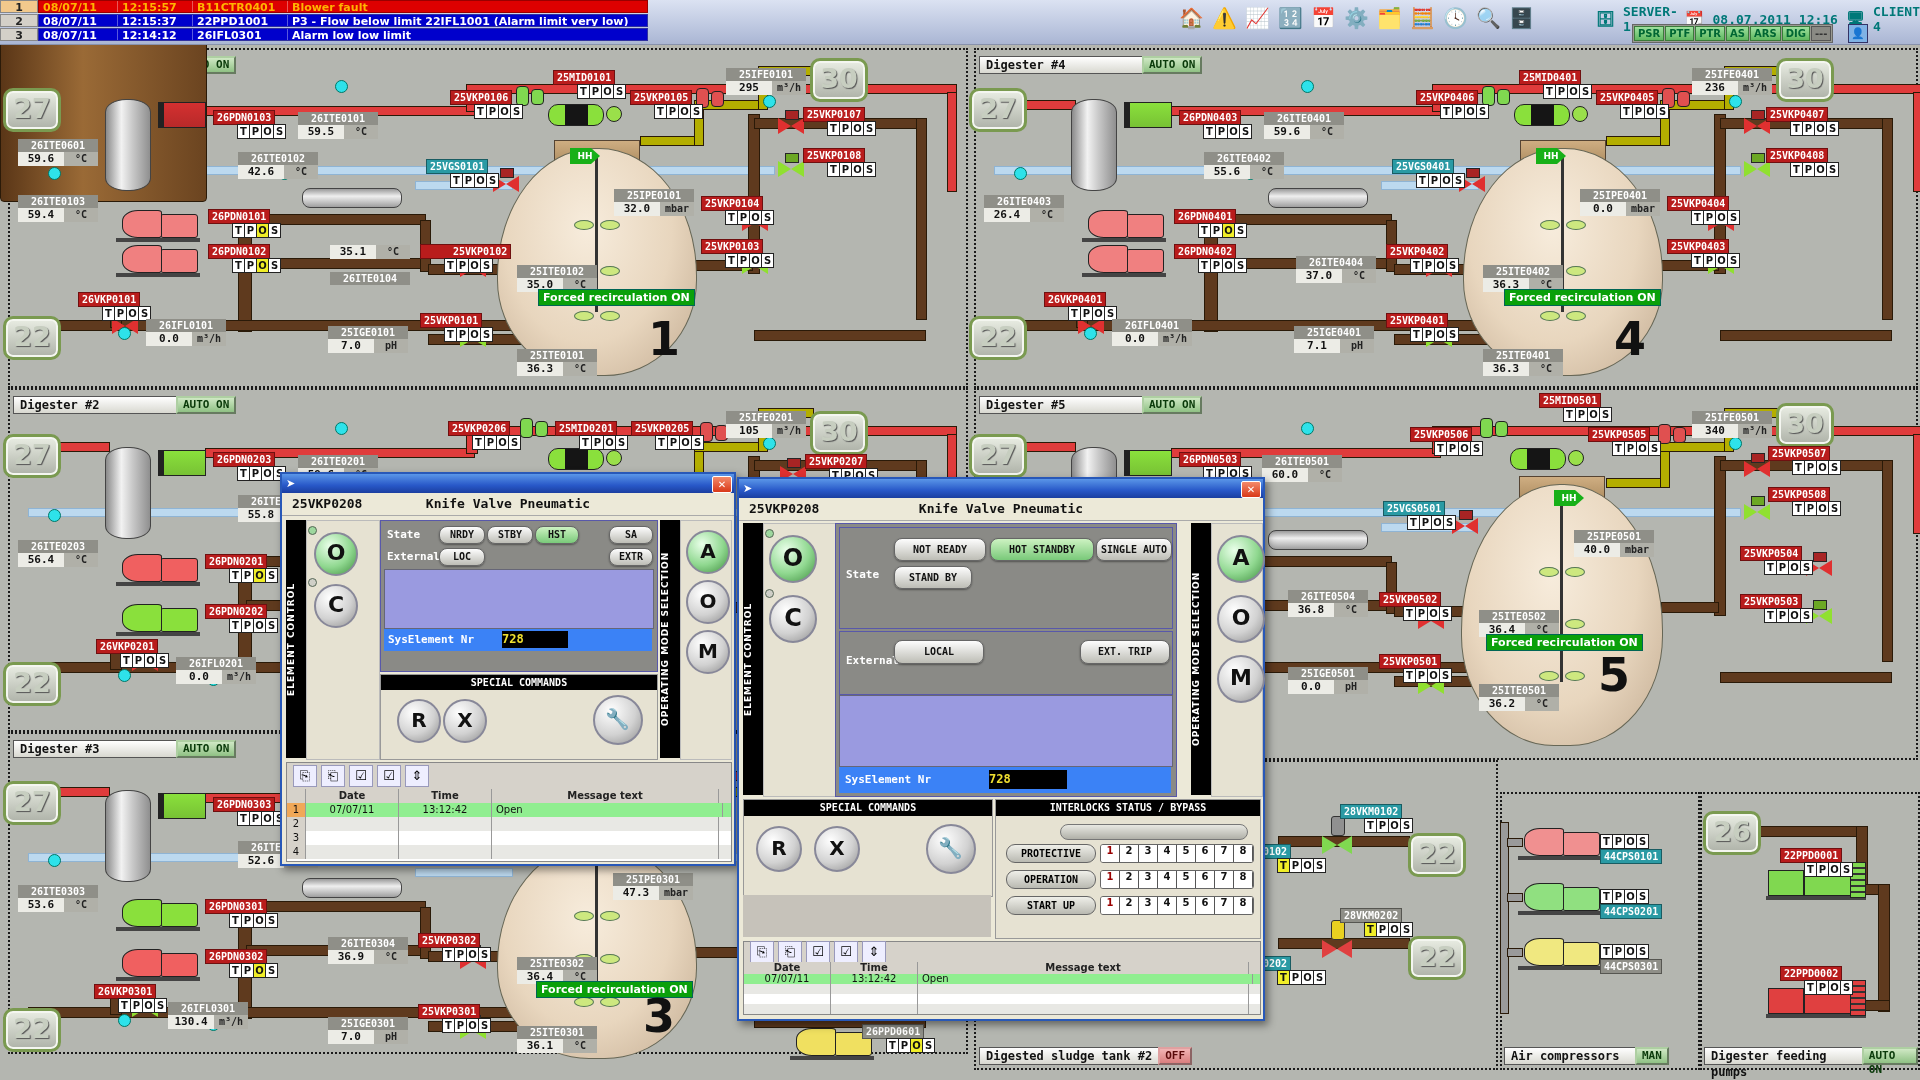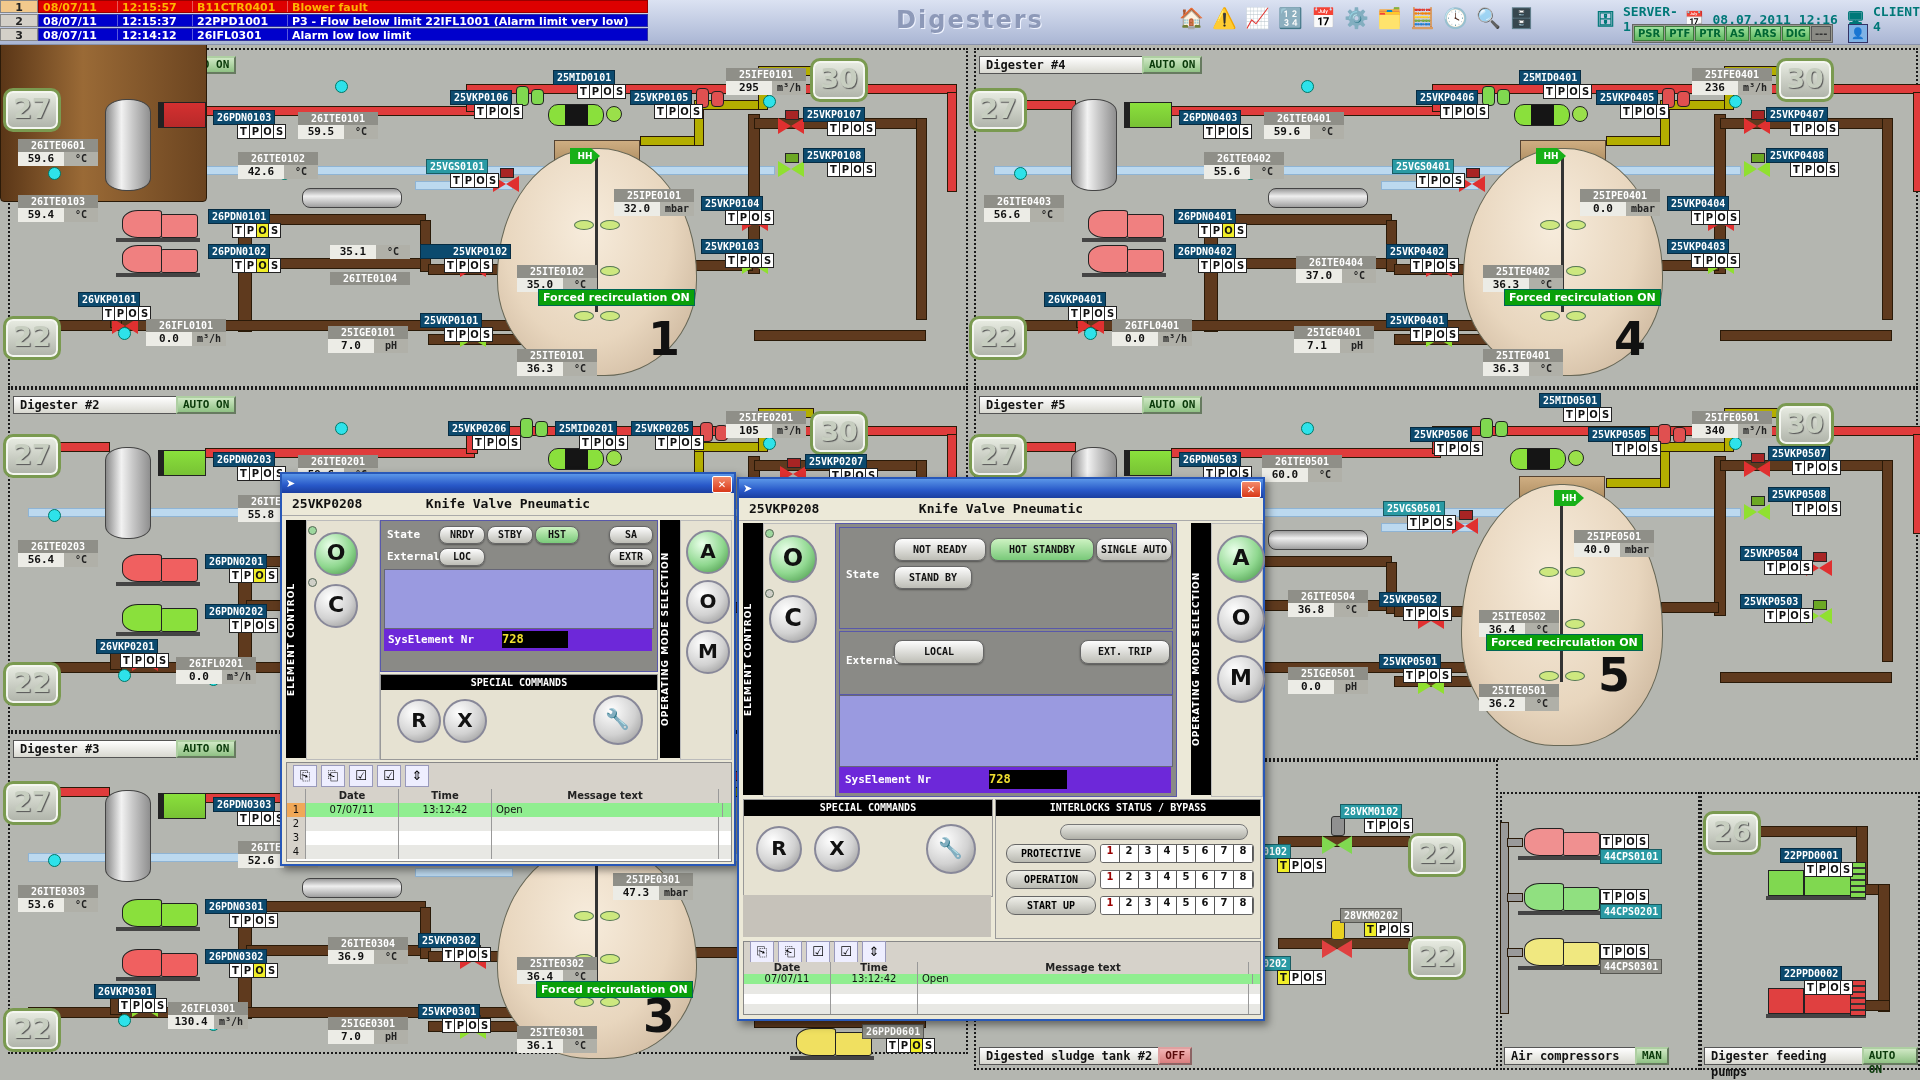--- a/index.html
+++ b/index.html
@@ -67,21 +67,21 @@
   
   .inst{position:absolute;width:80px;font-family:"DejaVu Sans Mono",monospace;}
   .inst .tagb{height:13px;line-height:13px;background:#8f8f88;color:#fff;font-size:10px;
     font-weight:bold;text-align:center;white-space:nowrap;margin-top:13px;}
   .inst .valr{display:flex;height:14px;background:#b0b0a8;}
   .inst .valc{width:46px;background:#ecece6;color:#111;font-size:11px;font-weight:bold;
     text-align:center;line-height:14px;}
   .inst .unitc{flex:1;color:#222;font-size:10px;font-weight:bold;text-align:center;line-height:14px;}
   .devl{position:absolute;height:13px;line-height:13px;padding:0 3px;font-size:10px;font-weight:bold;
     color:#fff;white-space:nowrap;border:1px solid rgba(0,0,0,.4);font-family:"DejaVu Sans Mono",monospace;}
-  .devl.green{background:#0c4a6e}.devl.teal{background:#2a9aa4}.devl.grey{background:#8f8f88}
+  .devl.green{background:#b91c1c}.devl.teal{background:#2a9aa4}.devl.grey{background:#8f8f88}
   .tposs{position:absolute;display:flex;}
   .tposs span{width:11px;height:13px;background:#fff;border:1px solid #222;margin-right:-1px;
     font-size:10px;font-weight:bold;color:#111;text-align:center;line-height:13px;}
   .tposs span.hl{background:#f0ee28;}
   .noteg{position:absolute;background:#0aa00a;color:#fff;font-size:11px;font-weight:bold;
     padding:1px 4px;border:1px solid #065;white-space:nowrap;}
   .nbadge{position:absolute;width:52px;height:38px;border:3px solid #7a9a50;border-radius:10px;
     background:linear-gradient(#e9ede3,#aeb2a8);box-shadow:inset 0 0 0 2px #f4f6f0;
     font-size:27px;font-weight:bold;color:#c7cec0;text-align:center;line-height:36px;
     text-shadow:1px 1px 1px #555;}
@@ -109,21 +109,21 @@
   .cbtn.greenb{background:radial-gradient(circle at 35% 30%,#eaffea,#90d890 55%,#3f8f3f);}
   .led{position:absolute;width:7px;height:7px;border-radius:50%;border:1px solid #565;}
   .led.on{background:#9ed89e}.led.offl{background:#cfcfc7}
   .dcenter{position:absolute;background:#8a8a86;border:1px solid #5858aa;}
   .srow-label{position:absolute;color:#fff;font-size:11px;font-weight:bold;font-family:"DejaVu Sans Mono",monospace;}
   .sbtn{position:absolute;background:linear-gradient(#fdfdfd,#bdbdb5);border:1px solid #666;border-radius:8px;
     font-size:10px;font-weight:bold;color:#111;text-align:center;font-family:"DejaVu Sans Mono",monospace;
     box-shadow:0 1px 2px rgba(0,0,0,.4);}
   .sbtn.active{background:linear-gradient(#cdf2c2,#79c979);}
   .bluebox{position:absolute;background:#9a9ae0;border:1px solid #667;}
-  .sysrow{position:absolute;background:#6d28d9;text-decoration:underline;}
+  .sysrow{position:absolute;background:#3b82f6;text-decoration:underline;}
   .syslbl{position:absolute;color:#fff;font-size:11px;font-weight:bold;font-family:"DejaVu Sans Mono",monospace;}
   .syscell{position:absolute;background:#000;color:#f0e030;font-size:12px;font-weight:bold;
     text-align:left;font-family:"DejaVu Sans Mono",monospace;}
   .blkhdr{position:absolute;background:#000;color:#fff;font-size:10px;font-weight:bold;text-align:center;
     font-family:"DejaVu Sans Mono",monospace;}
   .dblock{position:absolute;background:#e6e2d2;border:1px solid #999;}
   .pill{position:absolute;background:linear-gradient(#e8e8e2,#b0b0a8);border:1px solid #777;border-radius:8px;}
   .ilk-label{position:absolute;background:linear-gradient(#efefe9,#b9b9b1);border:1px solid #666;border-radius:9px;
     font-size:10px;font-weight:bold;text-align:center;font-family:"DejaVu Sans Mono",monospace;}
   .ilk-nums{position:absolute;display:flex;border:1px solid #666;border-radius:3px;overflow:hidden;}
@@ -1101,21 +1101,21 @@
       <div class="inst" style="left: 1204px; top: 139px;">
         <div class="tagb">26ITE0402</div>
         <div class="valr">
           <div class="valc">55.6</div>
           <div class="unitc">°C</div>
         </div>
       </div>
       <div class="inst" style="left: 984px; top: 182px;">
         <div class="tagb">26ITE0403</div>
         <div class="valr">
-          <div class="valc">56.6</div>
+          <div class="valc">26.4</div>
           <div class="unitc">°C</div>
         </div>
       </div>
       <div class="inst" style="left: 1296px; top: 243px;">
         <div class="tagb">26ITE0404</div>
         <div class="valr">
           <div class="valc">37.0</div>
           <div class="unitc">°C</div>
         </div>
       </div>
@@ -1484,21 +1484,20 @@
         <div class="alarm-row blue">
           <div class="alarm-num">3</div>
           <div class="alarm-body">
             <div class="alarm-cell ac-date">08/07/11</div>
             <div class="alarm-cell ac-time">12:14:12</div>
             <div class="alarm-cell ac-tag">26IFL0301</div>
             <div class="alarm-cell ac-text">Alarm low low limit</div>
           </div>
         </div>
       </div>
-    <div id="page-title">Digesters</div>
     <div id="hdr-icons">
         <div class="hicon">🏠</div>
         <div class="hicon">⚠️</div>
         <div class="hicon">📈</div>
         <div class="hicon">🔢</div>
         <div class="hicon">📅</div>
         <div class="hicon">⚙️</div>
         <div class="hicon">🗂️</div>
         <div class="hicon">🧮</div>
         <div class="hicon">🕓</div>

